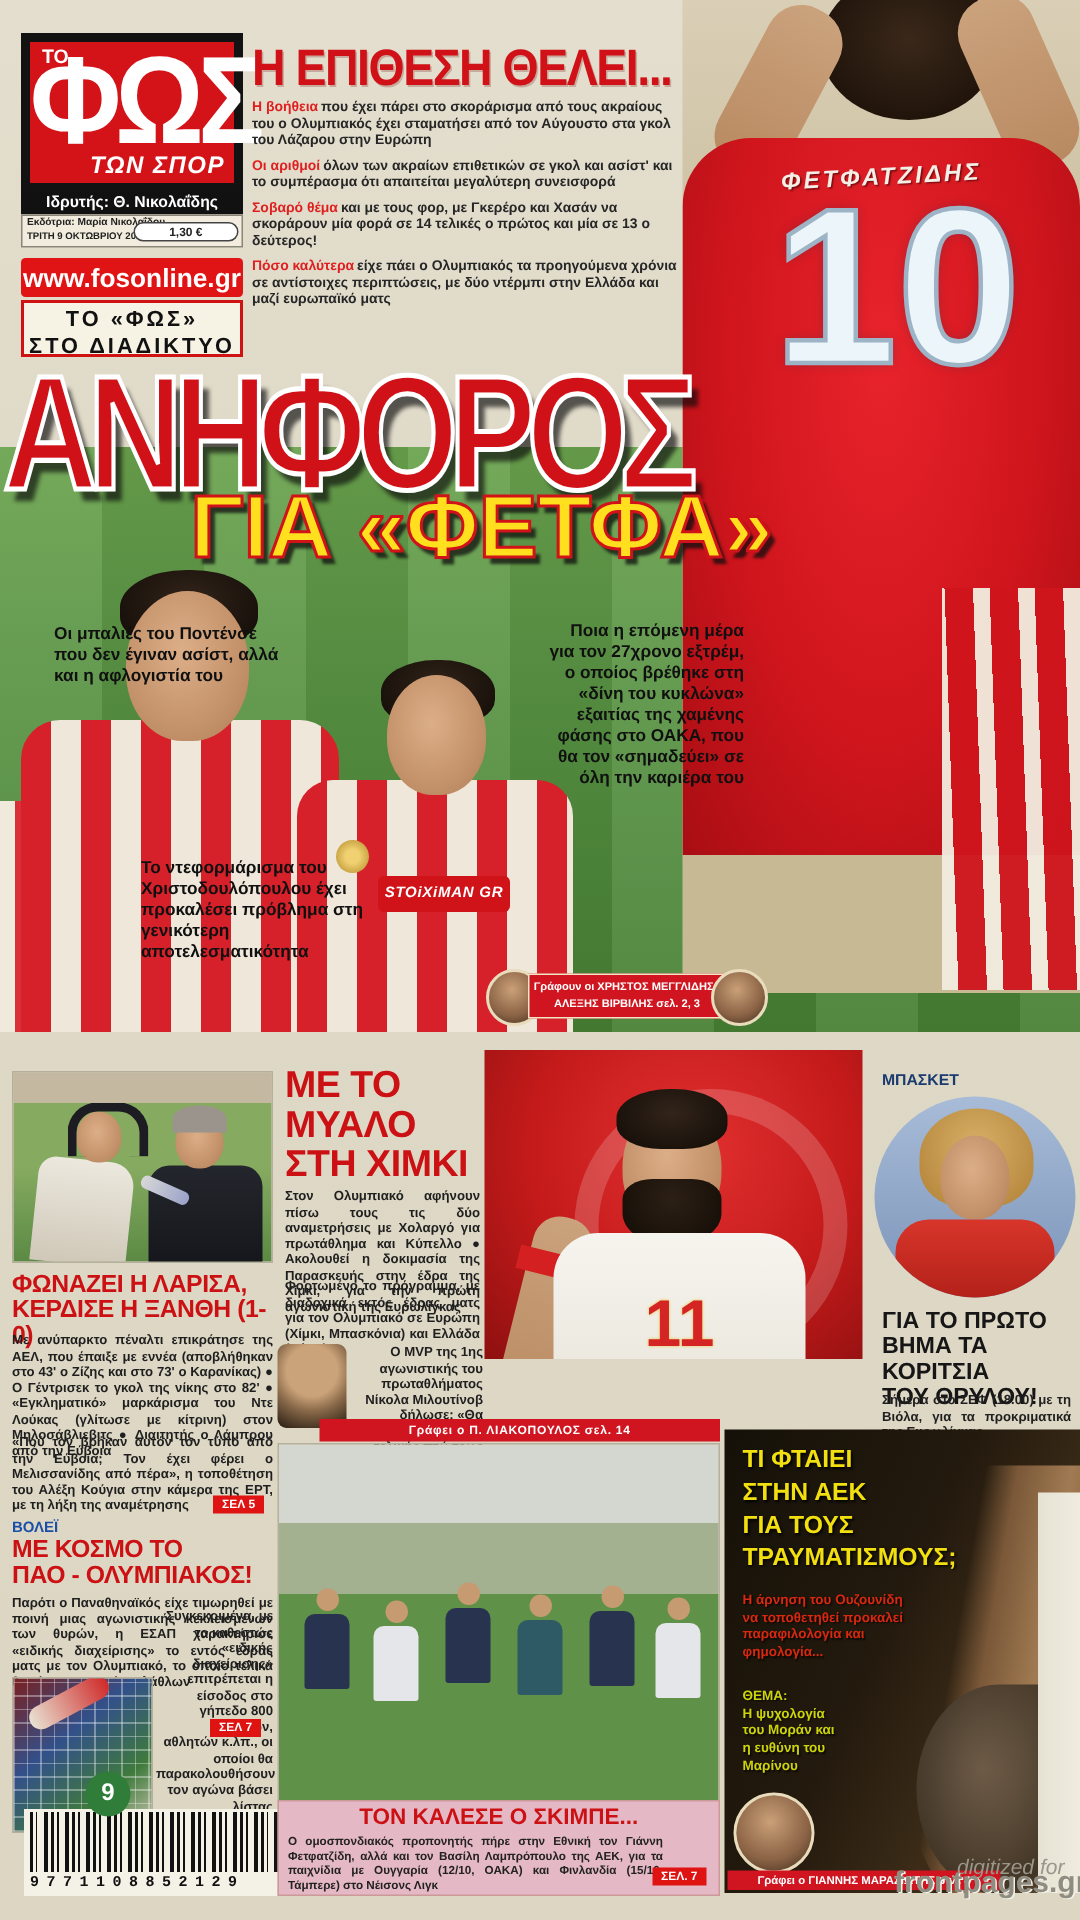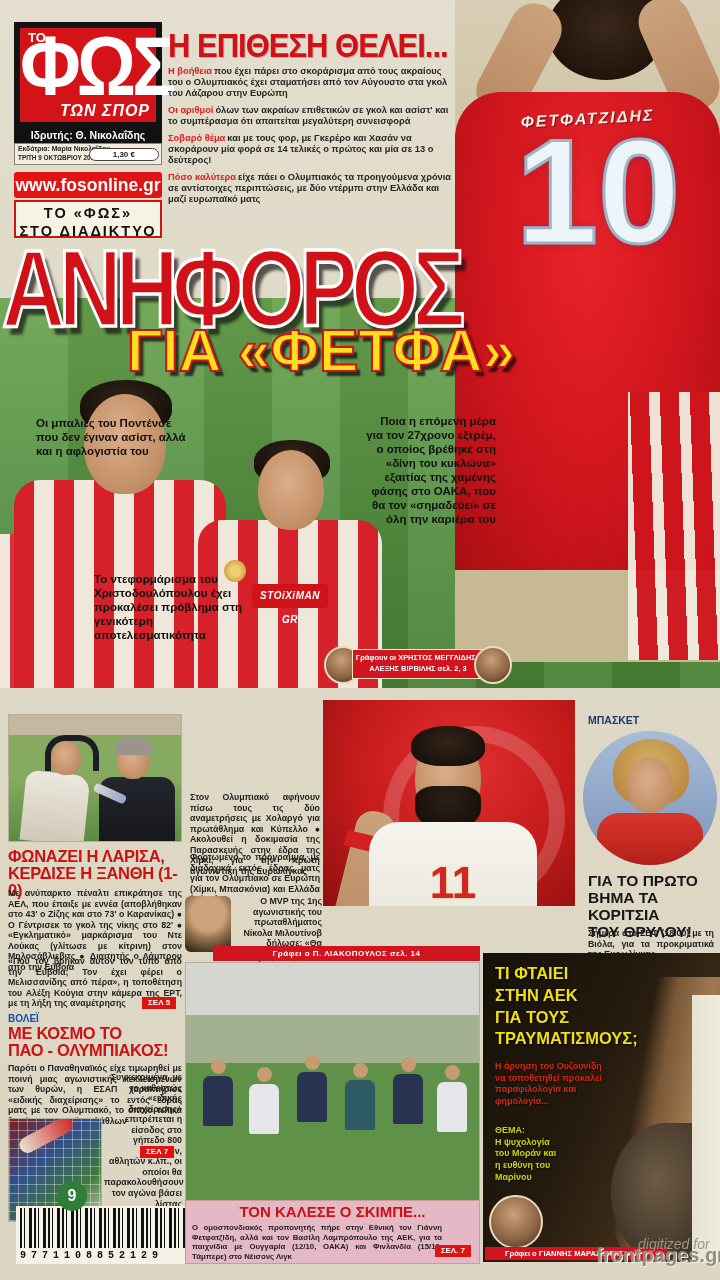--- a/index.html
+++ b/index.html
@@ -50,21 +50,21 @@
   .hair{background:radial-gradient(ellipse at 50% 40%,#32241a 0%,#17100a 80%);border-radius:48% 48% 40% 40%;}
   .striped{background:repeating-linear-gradient(90deg,#d6202a 0 20px,#efe8da 20px 40px);}
   #pl-left-head{left:84px;top:96px;width:82px;height:100px;z-index:2;}
   #pl-left-hair{left:80px;top:82px;width:92px;height:52px;z-index:2;}
   #pl-left-body{left:14px;top:182px;width:212px;height:210px;border-radius:26px 26px 0 0;z-index:1;}
   #pl-edge-body{left:-30px;top:236px;width:76px;height:156px;border-radius:20px;}
   #pl-mid-head{left:258px;top:152px;width:66px;height:80px;z-index:2;}
   #pl-mid-hair{left:254px;top:142px;width:76px;height:44px;z-index:2;}
   #pl-mid-body{left:198px;top:222px;width:184px;height:170px;border-radius:24px 24px 0 0;z-index:1;}
   #badge{left:224px;top:262px;width:22px;height:22px;border-radius:50%;background:radial-gradient(circle,#f0d070 30%,#b08828 100%);z-index:2;}
-  #sponsor-patch{left:252px;top:286px;width:76px;height:24px;background:#cf1318;border-radius:4px;color:#fff;font-size:10px;font-weight:900;font-style:italic;text-align:center;line-height:24px;z-index:2;letter-spacing:.5px;}
+  #sponsor-patch{left:252px;top:286px;width:88px;height:24px;background:#cf1318;border-radius:4px;color:#fff;font-size:10px;font-weight:900;font-style:italic;text-align:center;line-height:24px;z-index:2;letter-spacing:.5px;}
 
   .photo-caption{z-index:4;color:#101010;font-size:11.5px;font-weight:900;line-height:1.22;}
   #cap-left{left:36px;top:416px;width:152px;}
   #cap-right{left:366px;top:414px;width:130px;text-align:right;}
   #cap-bottom{left:94px;top:572px;width:152px;}
 
   #byline-main{left:324px;top:646px;width:188px;height:36px;z-index:4;}
   #byline-main .strip{position:absolute;left:28px;top:3px;width:132px;height:30px;background:#d01520;border:1px solid #f2e6c8;color:#fff;font-size:7.4px;font-weight:900;text-align:center;line-height:1.45;padding-top:3px;box-sizing:border-box;}
   .circ-photo{border-radius:50%;border:2px solid #e9dcbd;background:radial-gradient(circle at 45% 35%,#caa078 0%,#8a6244 60%,#3a2a1c 100%);}
   #byline-main .c1{position:absolute;left:0;top:0;width:34px;height:34px;}
@@ -248,20 +248,23 @@
   </div>
   <div class="abs small-body" id="volley-body2">Συγκεκριμένα, με το καθεστώς «ειδικής διαχείρισης» επιτρέπεται η είσοδος στο γήπεδο 800 μαθητών, αθλητών κ.λπ., οι οποίοι θα παρακολουθήσουν τον αγώνα βάσει λίστας</div>
   <div class="abs page-tag" id="volley-tag">ΣΕΛ 7</div>
 
   <div class="abs" id="barcode">
     <div class="bars"></div>
     <div class="digits">9771108852129</div>
     <div class="suffix">41</div>
   </div>
 
+  <div class="abs red-headline" id="khimki-headline">ΜΕ ΤΟ
+ΜΥΑΛΟ
+ΣΤΗ ΧΙΜΚΙ</div>
   <div class="abs small-body" id="khimki-body1">Στον Ολυμπιακό αφήνουν πίσω τους τις δύο αναμετρήσεις με Χολαργό για πρωτάθλημα και Κύπελλο ● Ακολουθεί η δοκιμασία της Παρασκευής στην έδρα της Χίμκι, για την πρώτη αγωνιστική της Ευρωλίγκας</div>
   <div class="abs small-body" id="khimki-body2">Φορτωμένο το πρόγραμμα, με διαδοχικά εκτός έδρας ματς για τον Ολυμπιακό σε Ευρώπη (Χίμκι, Μπασκόνια) και Ελλάδα (Κύμη)</div>
   <div class="abs" id="mvp-photo"></div>
   <div class="abs small-body" id="khimki-body3">Ο MVP της 1ης αγωνιστικής του πρωταθλήματος Νίκολα Μιλουτίνοβ δήλωσε: «Θα παλέψουμε μέχρι τελικής πτώσεως για να επιστρέψουμε στους τίτλους»</div>
   <div class="abs" id="khimki-byline">Γράφει ο Π. ΛΙΑΚΟΠΟΥΛΟΣ σελ. 14</div>
 
   <div class="abs" id="photo-milu">
     <div class="abs" id="milu-ring"></div>
     <div class="abs" id="milu-arm"></div>
     <div class="abs" id="milu-band"></div>

